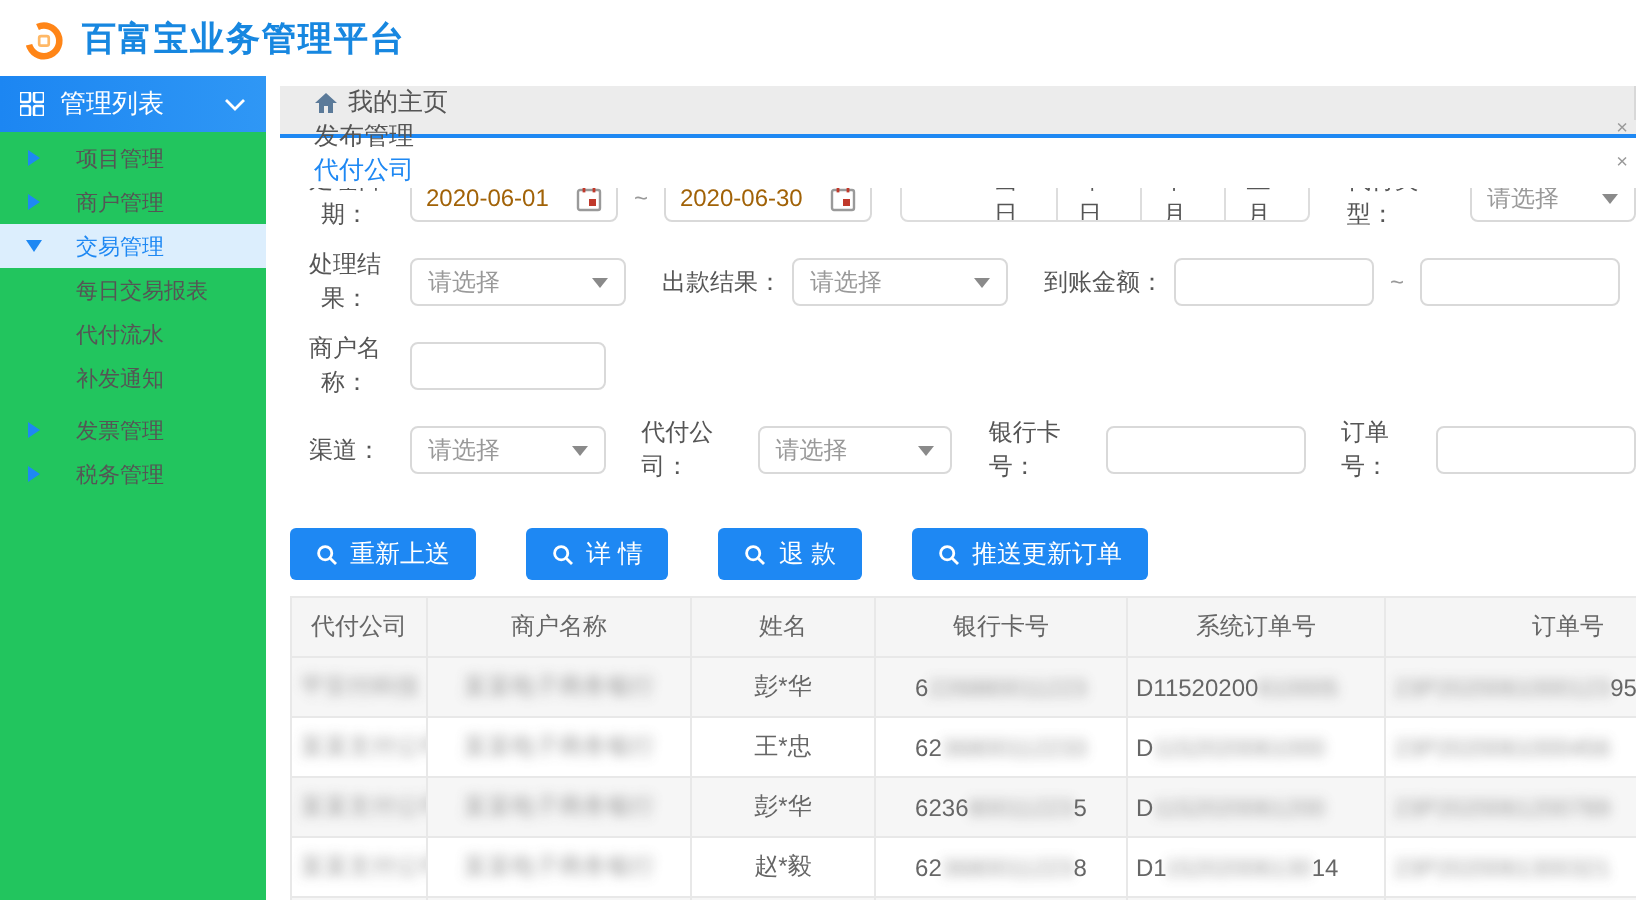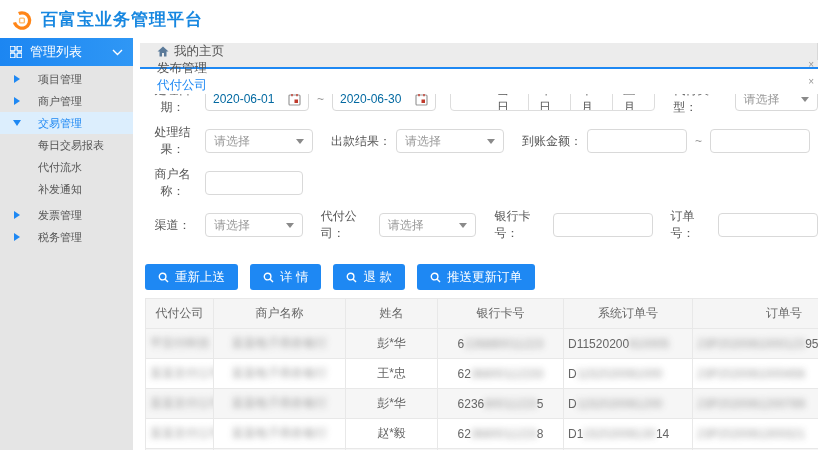--- a/index.html
+++ b/index.html
@@ -7,21 +7,21 @@
   body {
     width:818px; height:450px; overflow:hidden; background:#fff;
     font-family:"Liberation Sans","DejaVu Sans",sans-serif;
     font-size:12px; color:#555;
   }
   
   .app-header { height:38px; display:flex; align-items:center; padding-left:10px; gap:8px; background:#fff; }
   .app-title { color:#1787e0; font-size:17px; font-weight:bold; letter-spacing:1px; }
   
   .layout { display:flex; height:412px; }
-  .sidebar { width:133px; flex:none; background:#e5e5e5; }
+  .sidebar { width:133px; flex:none; background:#22c55e; }
   .side-header { height:28px; background:linear-gradient(90deg,#1c86f2,#2f97f5); color:#fff;
     display:flex; align-items:center; padding:0 10px; gap:8px; font-size:13px; cursor:pointer; }
   .side-header .chev { margin-left:auto; display:flex; }
   .menu { padding-top:2px; }
   .m-item { height:22px; display:flex; align-items:center; font-size:11px; color:#555; cursor:pointer; }
   .m-item .tri-r { width:0; height:0; border-left:6px solid #1e88f3; border-top:4px solid transparent;
     border-bottom:4px solid transparent; margin-left:14px; flex:none; }
   .m-item .tri-d { width:0; height:0; border-top:6px solid #1e88f3; border-left:4px solid transparent;
     border-right:4px solid transparent; margin-left:13px; flex:none; }
   .m-item .m-label { margin-left:18px; }
@@ -38,37 +38,37 @@
   .tab .closex { position:absolute; top:0px; right:4px; font-size:10px; color:#999; line-height:10px; cursor:pointer; }
   .tab.active { background:#fff; color:#1e88f3; }
   .content { flex:1; background:#fff; overflow:hidden; }
   
   .filters { padding:13px 0 0 5px; }
   .frow { display:flex; align-items:center; margin-bottom:8px; }
   .flabel { width:55px; text-align:center; color:#555; flex:none; }
   .flabel2 { margin-left:18px; color:#555; }
   .ctrl { height:24px; border:1px solid #d9d9d9; border-radius:4px; background:#fff;
     display:flex; align-items:center; margin-left:5px; }
-  .date-inp { width:110px; padding:0 7px; color:#0369a1; cursor:pointer; }
+  .date-inp { width:110px; padding:0 7px; color:#a16207; cursor:pointer; }
   .date-inp .dval { flex:1; }
   .sel { width:108px; padding:0 8px; color:#999; cursor:pointer; }
   .sel.narrow { width:88px; }
   .caret { margin-left:auto; width:0; height:0; border-top:5px solid #8a8a8a;
     border-left:4px solid transparent; border-right:4px solid transparent; }
   .txt { width:100px; height:24px; border:1px solid #d9d9d9; border-radius:4px; margin-left:5px;
     padding:0 7px; font-size:12px; color:#666; outline:none; }
   .txt.w98 { width:98px; }
   .tilde { margin:0 8px; color:#999; }
   .quickgroup { display:flex; border:1px solid #ddd; border-radius:4px; overflow:hidden;
     margin-left:14px; height:24px; align-items:stretch; background:#fff;padding-left:36px; }
   .qbtn { padding:0 10px; display:flex; align-items:center; border-right:1px solid #ddd;
     color:#555; cursor:pointer; }
   .qbtn:last-child { border-right:none; }
   
-  .actions { display:flex; gap:12px; margin-top:22px; padding-left:5px; }
+  .actions { display:flex; gap:25px; margin-top:22px; padding-left:5px; }
   .abtn { background:#1e88f3; color:#fff; border:none; border-radius:3px; height:26px;
     padding:0 13px; display:flex; align-items:center; gap:6px; font-size:12.5px; cursor:pointer; }
   
   .tablewrap { margin-top:8px; padding-left:5px; overflow:hidden; }
   table { border-collapse:collapse; table-layout:fixed; width:730px; font-size:12px; color:#666; }
   th, td { border:1px solid #e8e8e8; height:30px; text-align:center; overflow:hidden;
     white-space:nowrap; padding:0 4px; }
   thead th { background:#f5f5f5; font-weight:normal; color:#666; }
   tbody tr:nth-child(odd) { background:#f6f6f6; }
   .blur { filter:blur(3px); color:#8a8a8a; opacity:.85; }

